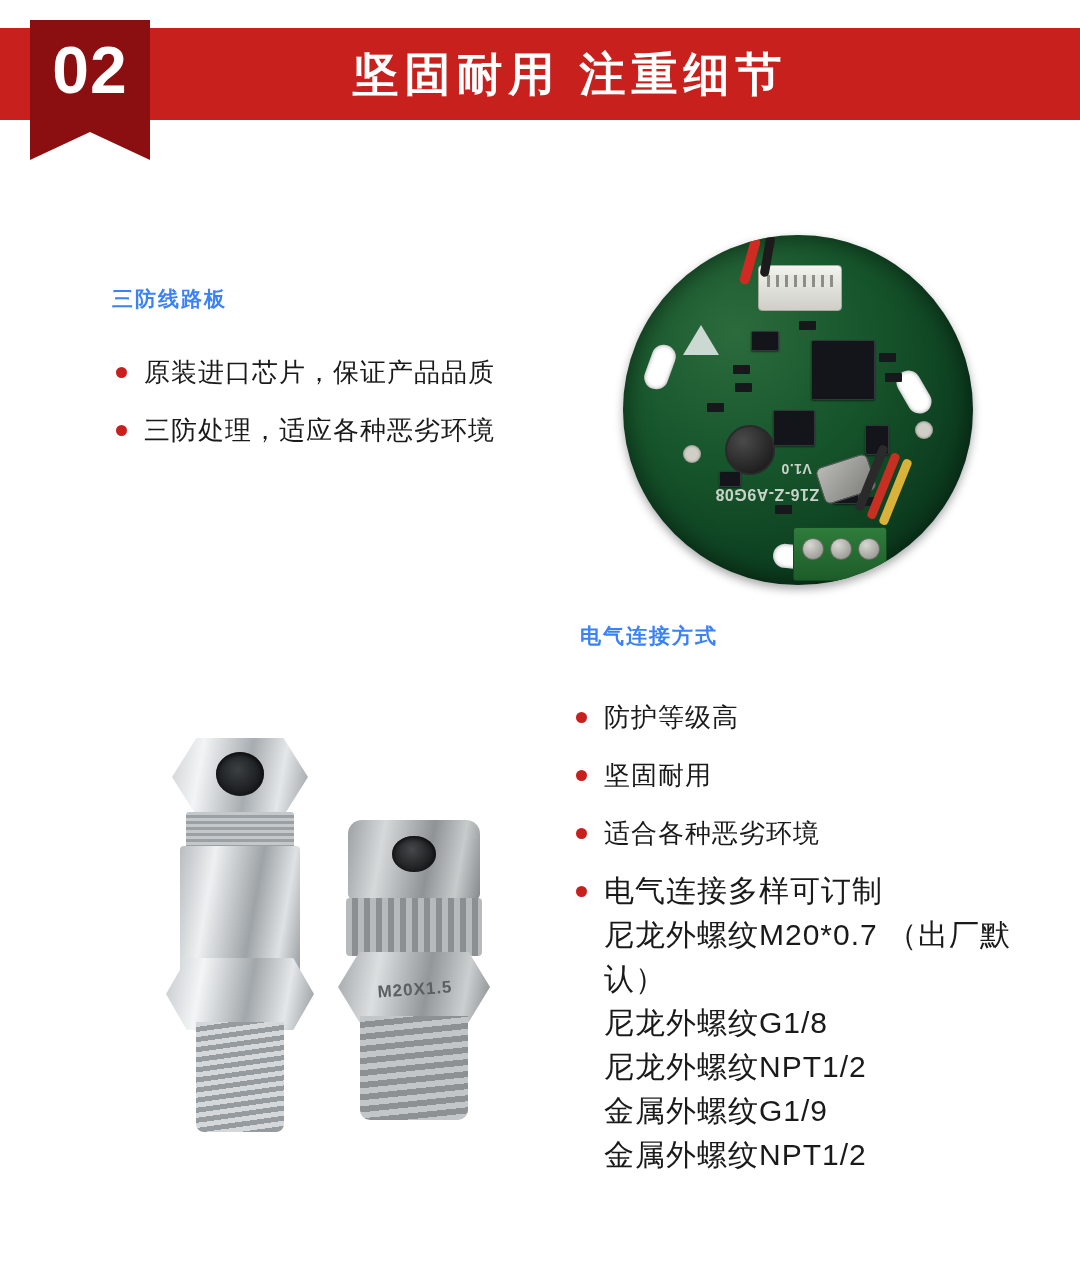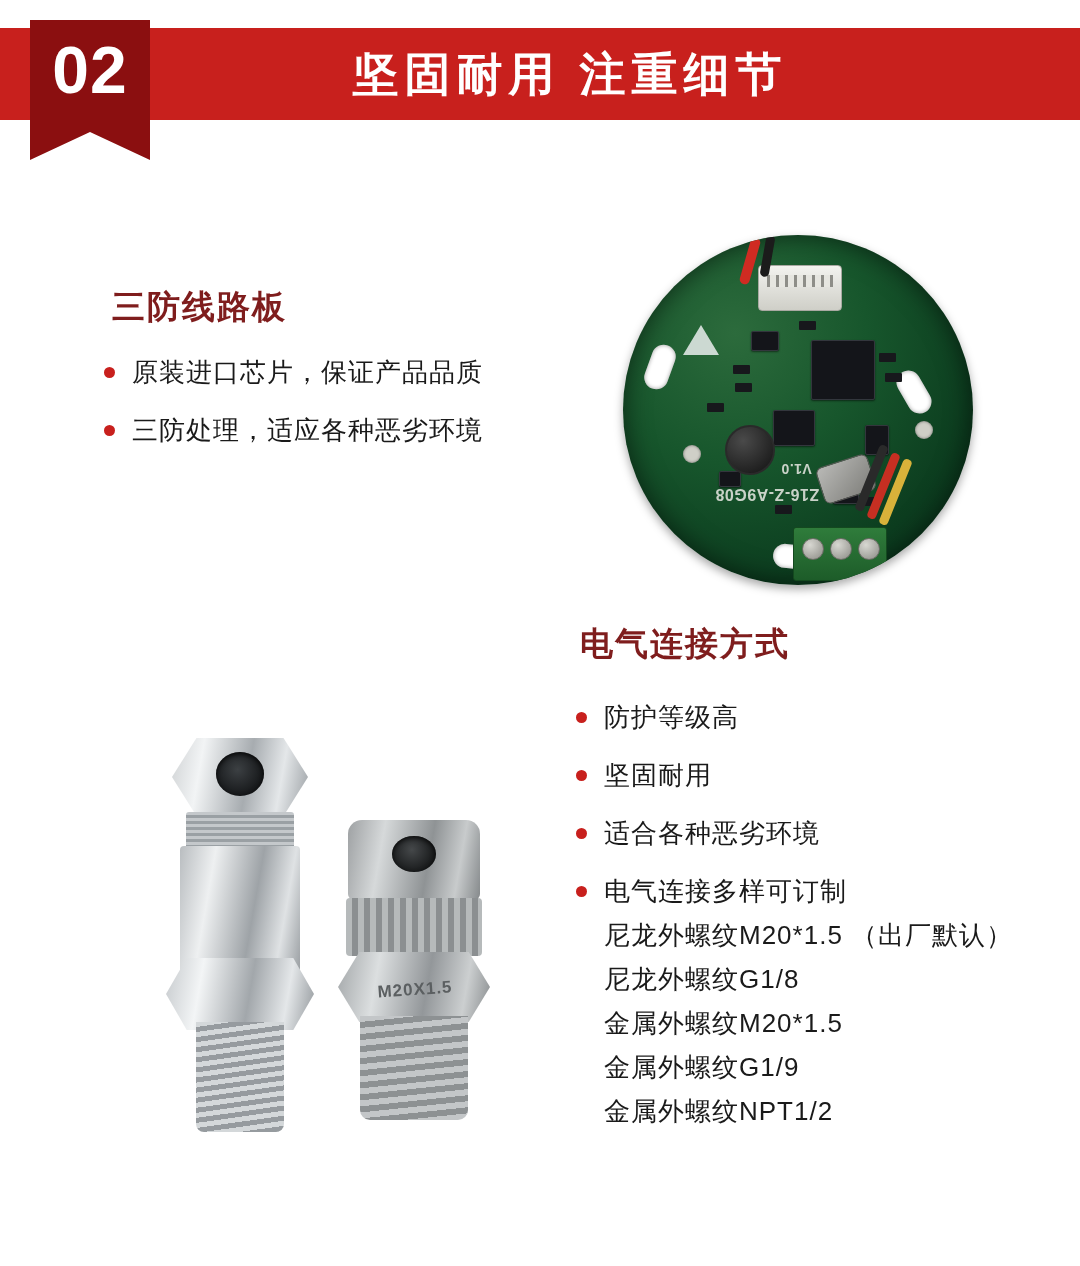--- a/index.html
+++ b/index.html
@@ -55,23 +55,23 @@
     color: #ffffff;
     font-size: 46px;
     font-weight: bold;
     letter-spacing: 6px;
     text-align: center;
   }
 
   
   .section-heading {
     position: absolute;
-    font-size: 33px;
-    font-weight: bold;
-    color: #7f1d1d;
+    font-size: 21px;
+    font-weight: bold;
+    color: #3b82f6;
     letter-spacing: 2px;
   }
   .bullet-list {
     position: absolute;
     margin: 0;
     padding: 0;
     list-style: none;
   }
   .bullet-list li {
     position: relative;
@@ -90,27 +90,27 @@
     width: 11px;
     height: 11px;
     border-radius: 50%;
     background: #c8201d;
   }
   .sub-lines {
     display: block;
   }
   .sub-lines span {
     display: block;
-    font-size: 26px;
+    font-size: 30px;
     line-height: 44px;
   }
 
   
   #pcb-heading { left: 112px; top: 285px; }
-  #pcb-list { left: 100px; top: 350px; width: 460px; }
+  #pcb-list { left: 112px; top: 350px; width: 460px; }
 
   
   .pcb-photo {
     position: absolute;
     left: 605px;
     top: 205px;
     width: 400px;
     height: 385px;
   }
   .pcb-board {
@@ -438,23 +438,23 @@
 
 <div class="section-heading" id="elec-heading">电气连接方式</div>
 
 <ul class="bullet-list" id="elec-list">
   <li>防护等级高</li>
   <li>坚固耐用</li>
   <li>适合各种恶劣环境</li>
   <li>
     <span class="sub-lines">
       <span>电气连接多样可订制</span>
-      <span>尼龙外螺纹M20*1.5 （出厂默认）</span>
+      <span>尼龙外螺纹M20*0.7 （出厂默认）</span>
       <span>尼龙外螺纹G1/8</span>
-      <span>金属外螺纹M20*1.5</span>
+      <span>尼龙外螺纹NPT1/2</span>
       <span>金属外螺纹G1/9</span>
       <span>金属外螺纹NPT1/2</span>
     </span>
   </li>
 </ul>
 
 <div class="gland-photo">
   <div class="metal-gland">
     <div class="mg-hex-top"></div>
     <div class="mg-bore"></div>

